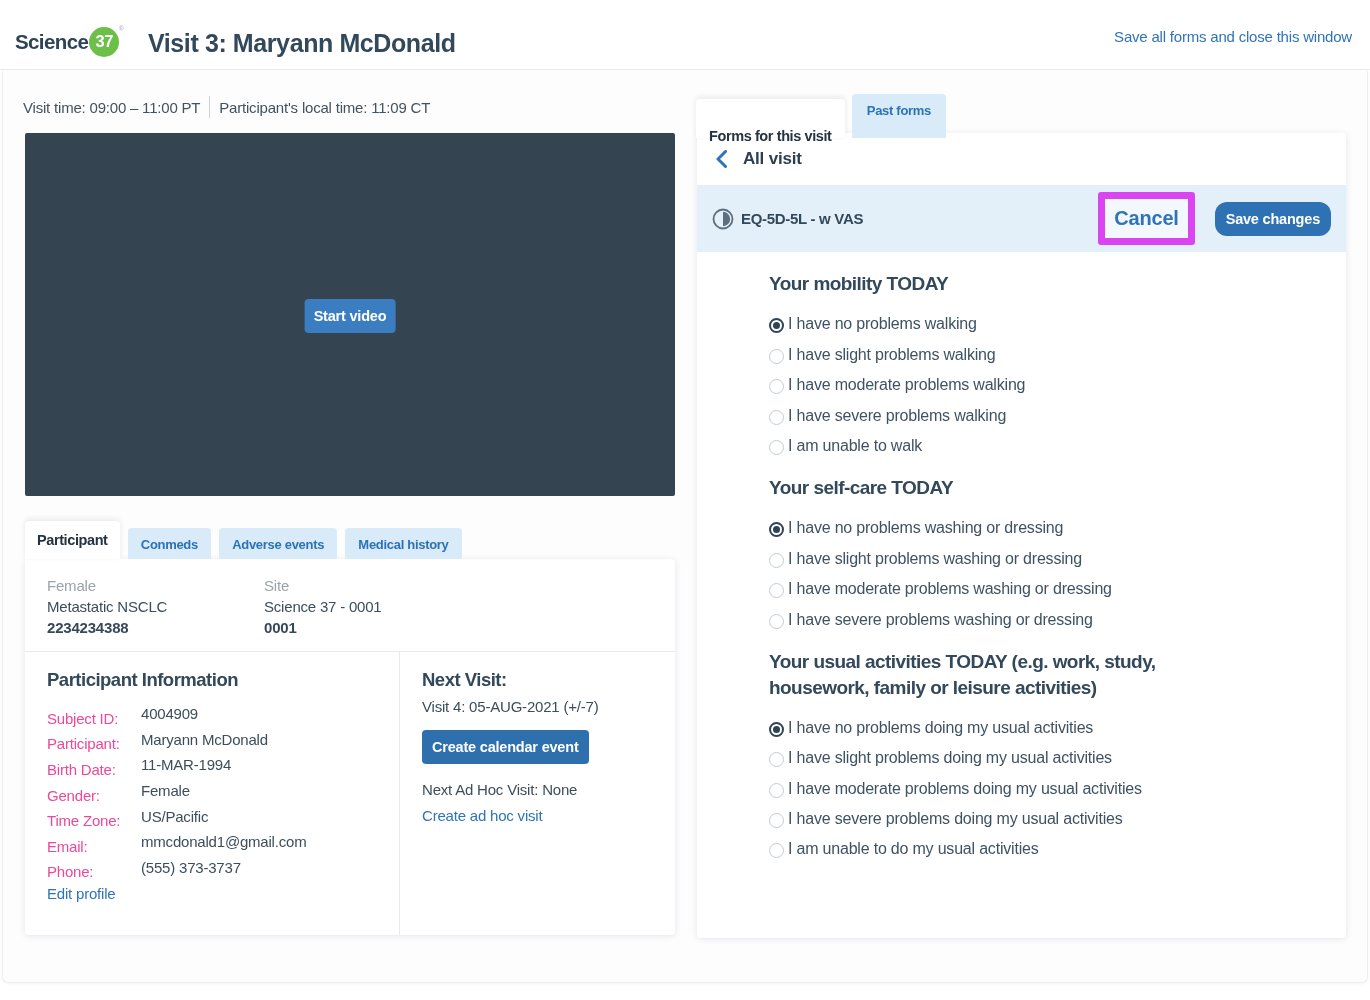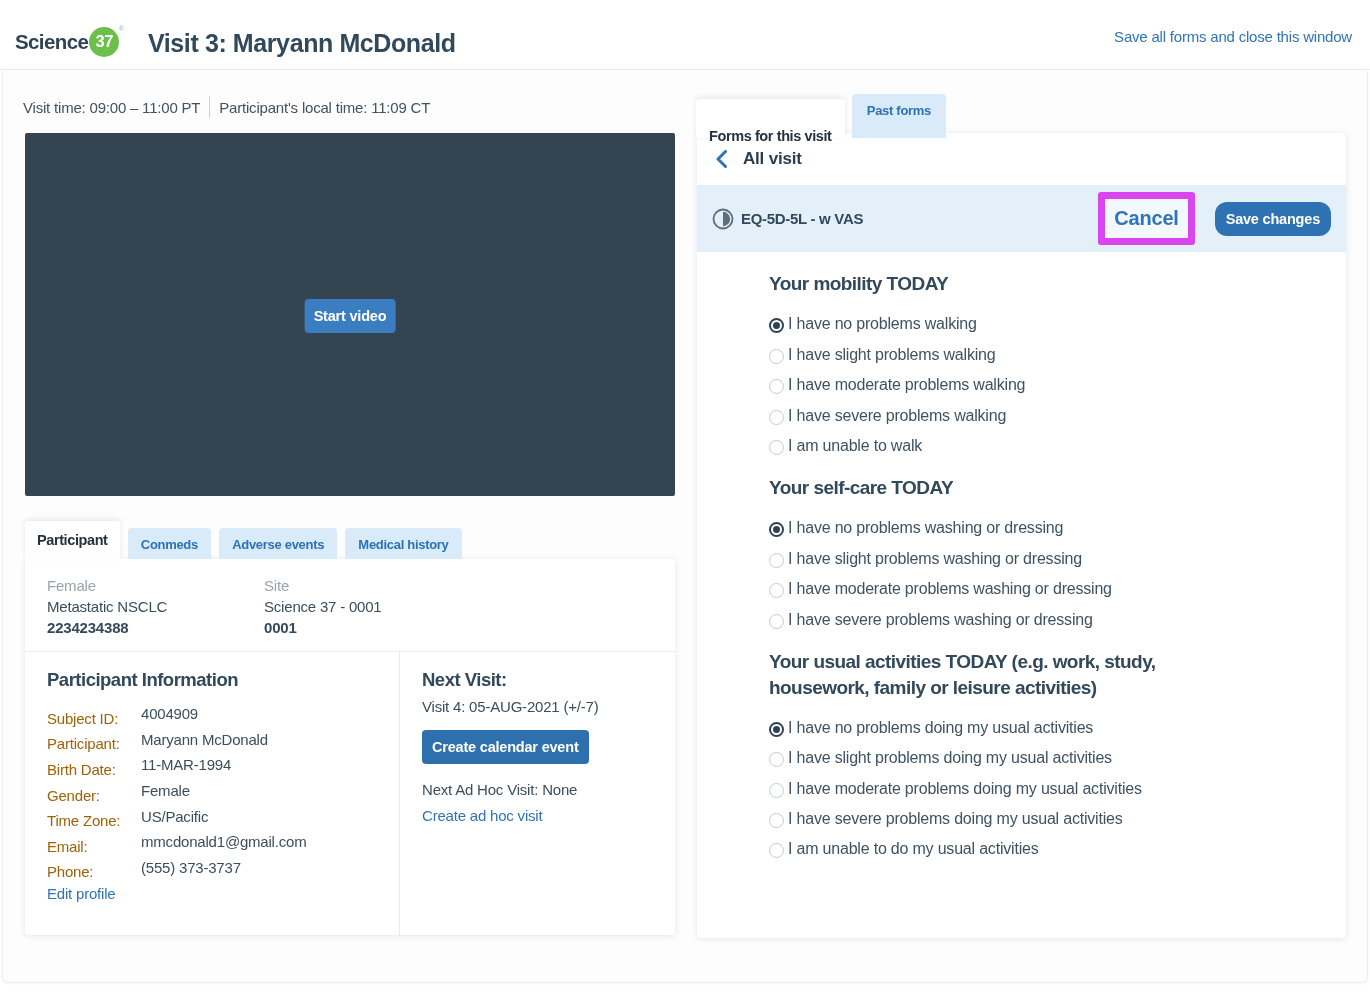--- a/index.html
+++ b/index.html
@@ -44,21 +44,21 @@
   .study-col1 { width:217px; }
   .sslabel { font-size:15px; color:#9aa4ac; line-height:21px; }
   .ssval { font-size:15px; color:#3c4e5c; line-height:21px; }
   .ssbold { font-size:15px; font-weight:bold; color:#37485a; line-height:21px; }
   .pcard-divider { border-top:1px solid #e7eaec; }
   .pcard-lower { display:flex; height:283px; }
   .pinfo { width:375px; padding:17px 22px 0; border-right:1px solid #e7eaec; }
   .pinfo-heading, .nv-heading { font-size:18.5px; font-weight:bold; color:#32485b; letter-spacing:-0.5px; }
   .pinfo-rows { margin-top:10px; }
   .pinfo-row { display:flex; height:25.6px; align-items:center; font-size:15px; }
-  .pinfo-label { width:94px; color:#a16207;margin-top:9px; }
+  .pinfo-label { width:94px; color:#ec4899;margin-top:9px; }
   .pinfo-value { color:#3c4e5c; }
   .edit-link { display:inline-block; margin-top:5px; font-size:15px; color:#2f74b8; cursor:pointer; }
   .nextvisit { padding:17px 0 0 22px; }
   .nv-line { margin-top:7px; font-size:15px; color:#3c4e5c; }
   .calendar-btn { margin-top:15px; background:#2e6fae; color:#fff; font-size:14.5px; font-weight:bold; border:none; border-radius:4px; padding:9px 10px; cursor:pointer; font-family:inherit; letter-spacing:-0.2px; display:block; }
   .adhoc-line { margin-top:17px; font-size:15px; color:#3c4e5c; }
   .adhoc-link { display:inline-block; margin-top:9px; font-size:15px; color:#2f74b8; cursor:pointer; }
 
   
   .ftabs { position:absolute; left:696px; top:94px; height:39px; z-index:2; }

